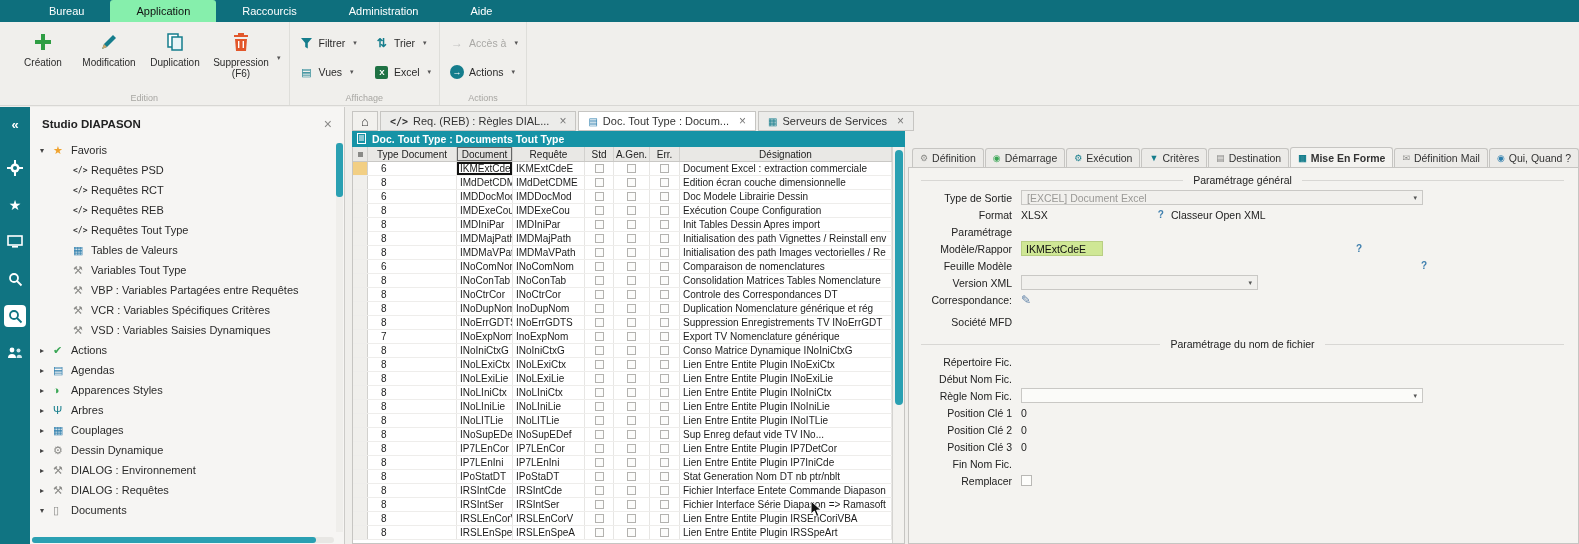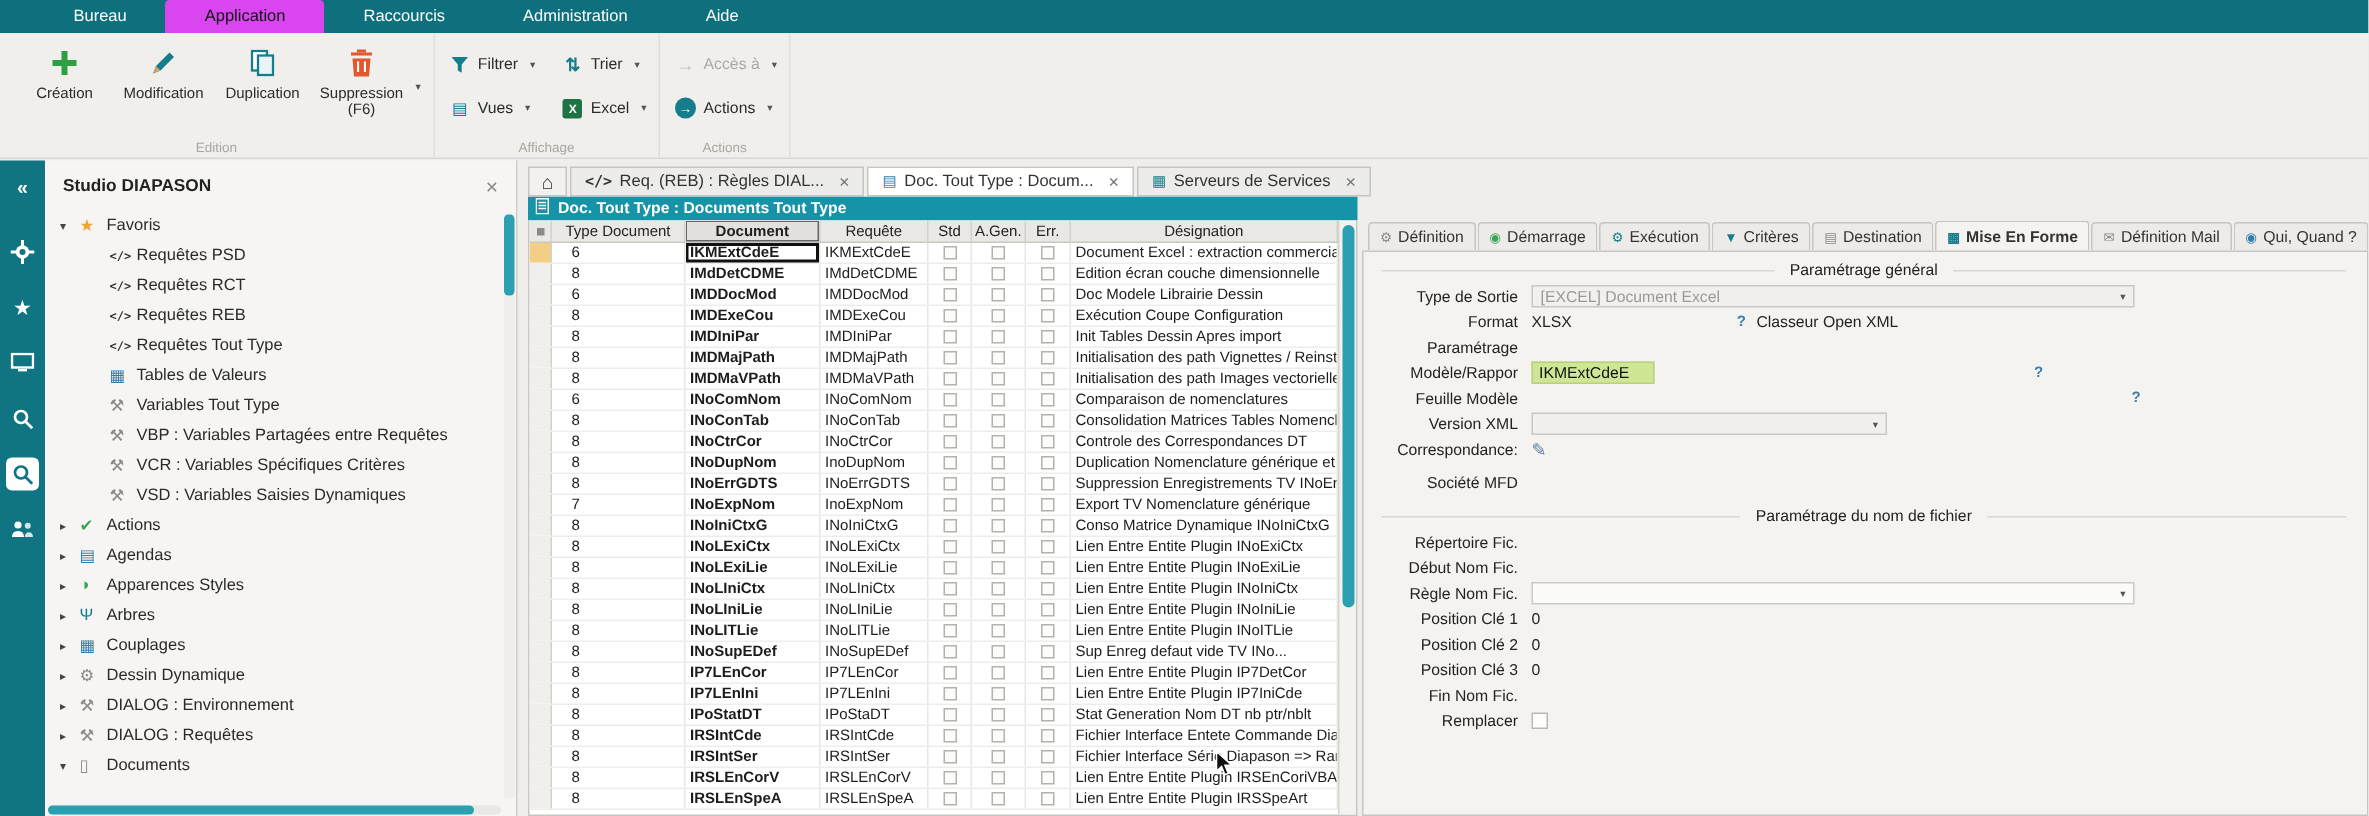--- a/index.html
+++ b/index.html
@@ -2,21 +2,21 @@
 <html><head>
 <meta charset="utf-8">
 <style>
   * { margin:0; padding:0; box-sizing:border-box; }
   body { font-family:"Liberation Sans", sans-serif; background:#ddd; }
   .root { position:relative; width:1579px; height:544px; background:#efeeeb; overflow:hidden; font-size:11px; color:#1c1c1c; }
 
   
   .menubar { height:22px; background:#0e6f7d; display:flex; align-items:stretch; padding-left:23px; }
   .menu-item { color:#fff; padding:0 26px; display:flex; align-items:center; font-size:11px; cursor:default; }
-  .menu-item.active { background:#d946ef; color:#111; border-radius:3px 3px 0 0; }
+  .menu-item.active { background:#86efac; color:#111; border-radius:3px 3px 0 0; }
 
   
   .toolbar { height:84px; background:#f0efec; border-bottom:1px solid #d8d7d4; display:flex; }
   .tgroup { position:relative; display:flex; padding:2px 8px 14px 10px; border-right:1px solid #dededa; }
   .tgroup-label { position:absolute; bottom:2px; left:0; right:0; text-align:center; font-size:9px; color:#a7a6a2; }
   .bigbtn { width:66px; display:flex; flex-direction:column; align-items:center; gap:4px; padding-top:7px; font-size:10px; color:#2b2b2b; text-align:center; line-height:11px; }
   .bigbtn .bic { height:22px; display:flex; align-items:center; justify-content:center; }
   .smallgrid { display:grid; grid-template-columns:auto auto; column-gap:18px; row-gap:13px; align-content:start; padding-top:11px; }
   .smallgrid.one { grid-template-columns:auto; }
   .smallbtn { display:flex; align-items:center; gap:5px; font-size:10.5px; height:16px; color:#2b2b2b; white-space:nowrap; }
@@ -72,21 +72,21 @@
   .tab-close { color:#777; font-size:12px; margin-left:5px; }
 
   .docarea { flex:1; display:flex; overflow:hidden; }
   .left-pane { width:553px; display:flex; flex-direction:column; flex-shrink:0; }
   .doc-header { height:16px; background:#1693a6; color:#fff; display:flex; align-items:center; gap:6px; padding-left:5px; font-size:10.5px; font-weight:bold; }
   .table-wrap { flex:1; background:#fff; border:1px solid #c6c5c2; border-top:none; display:flex; position:relative; overflow:hidden; }
   .tgrid { flex:1; display:flex; flex-direction:column; min-width:0; overflow:hidden; }
   .thead { display:flex; height:15px; background:#e9e8e5; border-bottom:1px solid #c9c8c5; font-size:10px; color:#222; flex-shrink:0; }
   .th { display:flex; align-items:center; justify-content:center; border-right:1px solid #d2d1ce; overflow:hidden; white-space:nowrap; }
   .th.hdr-active { box-shadow:inset 0 0 0 1px #666; background:#e2e1de; }
-  .w-marker{width:15px;} .w-type{width:89px;} .w-doc{width:90px;font-weight:bold;} .w-req{width:72px;}
+  .w-marker{width:15px;} .w-type{width:89px;} .w-doc{width:56px;} .w-req{width:72px;}
   .w-std{width:29px;} .w-agen{width:36px;} .w-err{width:30px;} .w-des{flex:1;}
   .mark-sq { width:5px; height:5px; background:#8a8a87; }
   .trow { display:flex; height:14px; border-bottom:1px solid #eeedeb; background:#fff; flex-shrink:0; }
   .c { border-right:1px solid #e7e6e4; font-size:10px; display:flex; align-items:center; padding:0 3px; white-space:nowrap; overflow:hidden; }
   .c-marker { background:#f0efec; border-right:1px solid #d2d1ce; }
   .c-type { padding-left:13px; }
   .cb { width:9px; height:9px; border:1px solid #b3b2af; background:#fcfcfb; margin:0 auto; flex-shrink:0; }
   .trow.sel .c-doc { box-shadow:inset 0 0 0 2px #111; }
   .trow.sel .c-marker { background:#f2cf84; }
   .vscroll { width:12px; border-left:1px solid #d5d4d1; background:#f3f2ef; position:relative; flex-shrink:0; }

